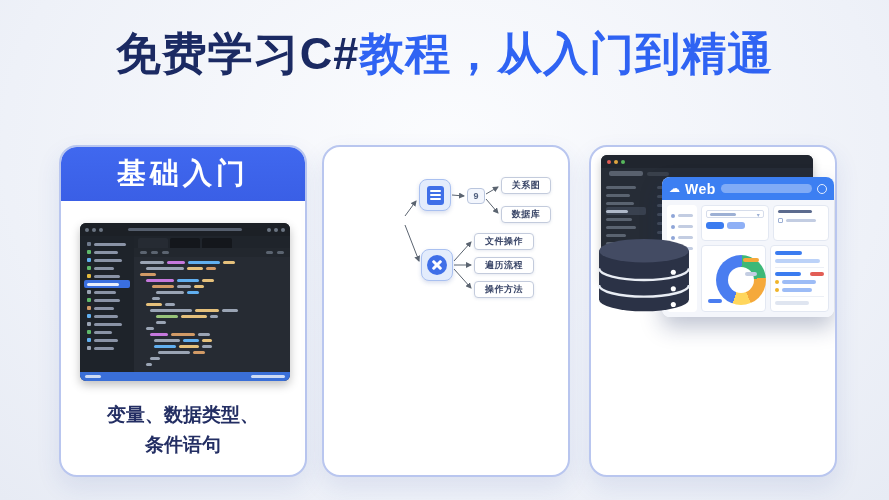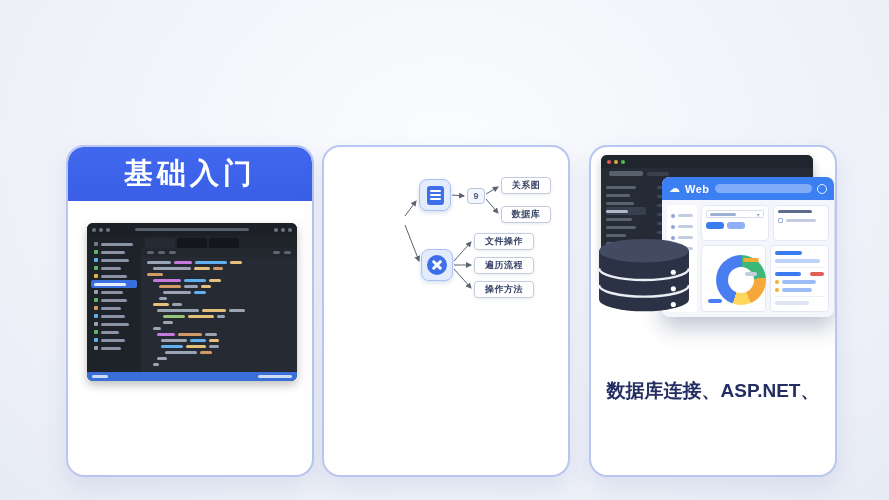--- a/index.html
+++ b/index.html
@@ -18,21 +18,21 @@
   .t-dark { color:#1b2a63; }
   .t-blue { color:#2f63f3; }
 
   
   .card {
     position:absolute; top:145px; width:248px; height:332px;
     background:#ffffff; border:2px solid #b9c6ef; border-radius:18px;
     box-shadow:0 10px 24px rgba(40,70,160,.10);
     overflow:hidden;
   }
-  .card-1 { left:66px; }
+  .card-1 { left:59px; }
   .card-2 { left:322px; }
   .card-3 { left:589px; }
   .card-header {
     height:54px; background:linear-gradient(180deg,#4068ef,#3a5fe6);
     border-radius:15px 15px 0 0;
     display:flex; align-items:center; justify-content:center;
     color:#ffffff; font-size:29px; font-weight:700; letter-spacing:4px;
   }
   .card-body { position:relative; height:276px; }
   .caption {
@@ -126,21 +126,21 @@
   .wb-row b { height:3px; background:#5a6370; border-radius:2px; }
   .wb-row.sel { background:#39414f; border-radius:2px; }
   .wb-crow { height:9px; display:flex; align-items:center; gap:4px; }
   .wb-crow b { height:3px; background:#434b58; border-radius:2px; }
 
   .win-front { position:absolute; left:66px; top:22px; width:172px; height:140px;
     background:#ffffff; border-radius:8px; overflow:hidden;
     box-shadow:0 10px 22px rgba(20,40,90,.28); }
   .wf-header { height:23px; background:#3c7ff2; display:flex; align-items:center; gap:5px; padding:0 7px; }
   .cloud-glyph { color:#fff; font-size:11px; line-height:1; }
-  .wf-logo { color:#fff; font-size:11px; font-weight:800; letter-spacing:.5px;text-align:center; }
+  .wf-logo { color:#fff; font-size:14px; font-weight:800; letter-spacing:.5px;text-align:center; }
   .wf-search { flex:1; height:9px; background:rgba(255,255,255,.35); border-radius:5px; }
   .wf-circle { width:10px; height:10px; border:1.5px solid rgba(255,255,255,.85); border-radius:50%; flex:none; }
   .wf-body { display:flex; height:117px; padding:5px; gap:4px; background:#f4f6fb; }
   .wf-menu { width:30px; background:#ffffff; border-radius:4px; padding:5px 4px; }
   .wf-mitem { display:flex; align-items:center; gap:3px; height:11px; }
   .wf-mitem i { width:4px; height:4px; background:#8fa6d8; border-radius:50%; flex:none; }
   .wf-mitem b { height:3px; flex:1; background:#c3cde2; border-radius:2px; }
   .wf-mainarea { flex:1; display:flex; flex-direction:column; gap:4px; min-width:0; }
   .wf-toprow { display:flex; gap:4px; height:36px; }
   .panelA { flex:1.25; background:#fff; border:1px solid #e3e8f2; border-radius:4px; padding:4px; }
@@ -173,20 +173,21 @@
   .db-icon { position:absolute; left:-2px; top:82px; width:100px; height:88px; }
 
   
   .flexspace { flex:1; }
 </style>
 </head>
 <body>
 
 <div class="canvas">
 
+  <h1 class="title"><span class="t-dark">免费学习C#</span><span class="t-blue">教程，从入门到精通</span></h1>
 
   <section class="card card-1">
     <div class="card-header">基础入门</div>
     <div class="card-body">
       <div class="editor">
         <div class="ed-titlebar">
           <span class="ed-dot"></span>
           <span class="ed-dot"></span>
           <span class="ed-dot"></span>
           <span class="ed-title-bar-text"></span>
@@ -344,20 +345,21 @@
                   <s style="width: 6px; background: rgb(154, 164, 180);"></s>
                 </div>
               </div>
           </div>
         </div>
         <div class="ed-status">
           <i></i>
             <i class="r"></i>
         </div>
       </div>
+      <p class="caption"><span>变量、数据类型、</span><br><span>条件语句</span></p>
     </div>
   </section>
 
   <section class="card card-2">
     <div class="card-body">
       <div class="diagram">
         <svg class="dg-lines" width="234" height="158" viewBox="0 0 234 158">
           <defs>
             <marker id="arw" markerWidth="6" markerHeight="6" refX="5" refY="3" orient="auto">
               <path d="M0,0 L6,3 L0,6 Z" fill="#5b6470"></path>
@@ -547,17 +549,17 @@
           <path d="M4 14 V64 A46 12 0 0 0 96 64 V14 Z" fill="#2b3246"></path>
           <ellipse cx="50" cy="14" rx="46" ry="12" fill="#434b63"></ellipse>
           <path d="M4 32 A46 12 0 0 0 96 32" fill="none" stroke="#e9edf4" stroke-width="2.5"></path>
           <path d="M4 49 A46 12 0 0 0 96 49" fill="none" stroke="#e9edf4" stroke-width="2.5"></path>
           <circle cx="80" cy="36" r="2.6" fill="#ffffff"></circle>
           <circle cx="80" cy="53" r="2.6" fill="#ffffff"></circle>
           <circle cx="80" cy="69" r="2.6" fill="#ffffff"></circle>
         </svg>
 
       </div>
-      <p class="caption"><span>数据库连接、ASP.NET、</span><br></p>
+      <p class="caption"><br></p>
     </div>
   </section>
 
 </div>
 
 </body></html>

